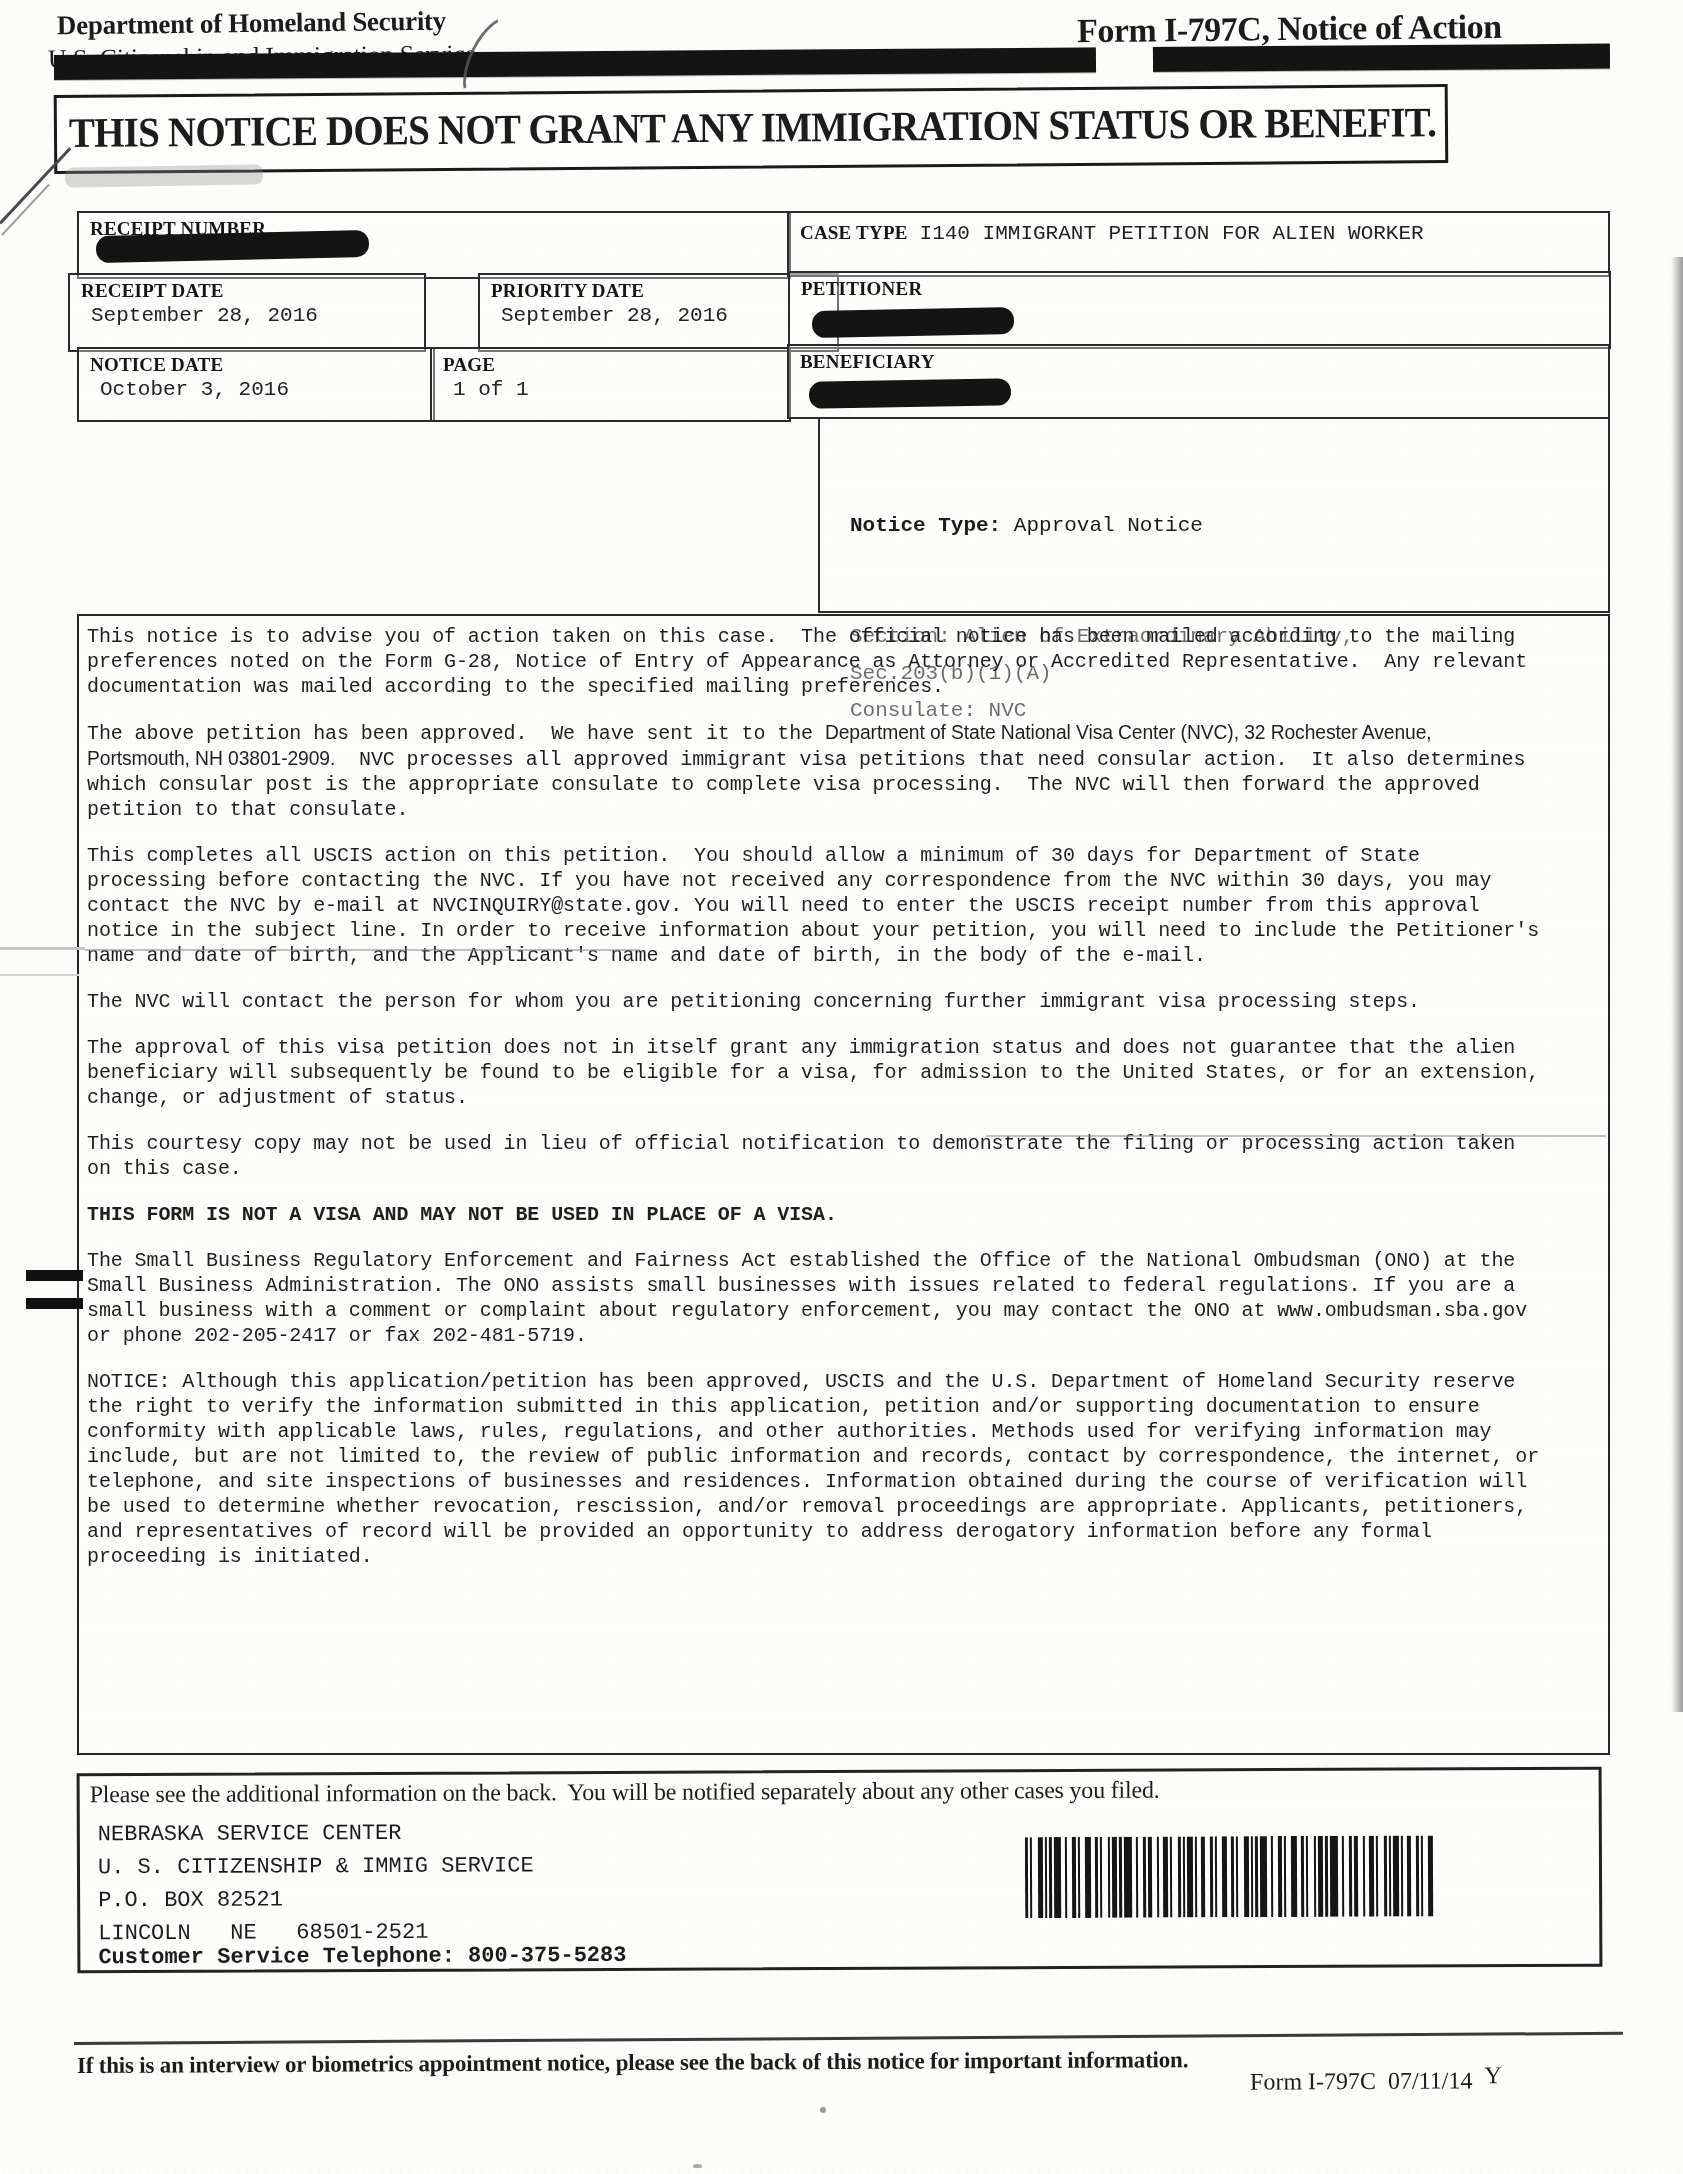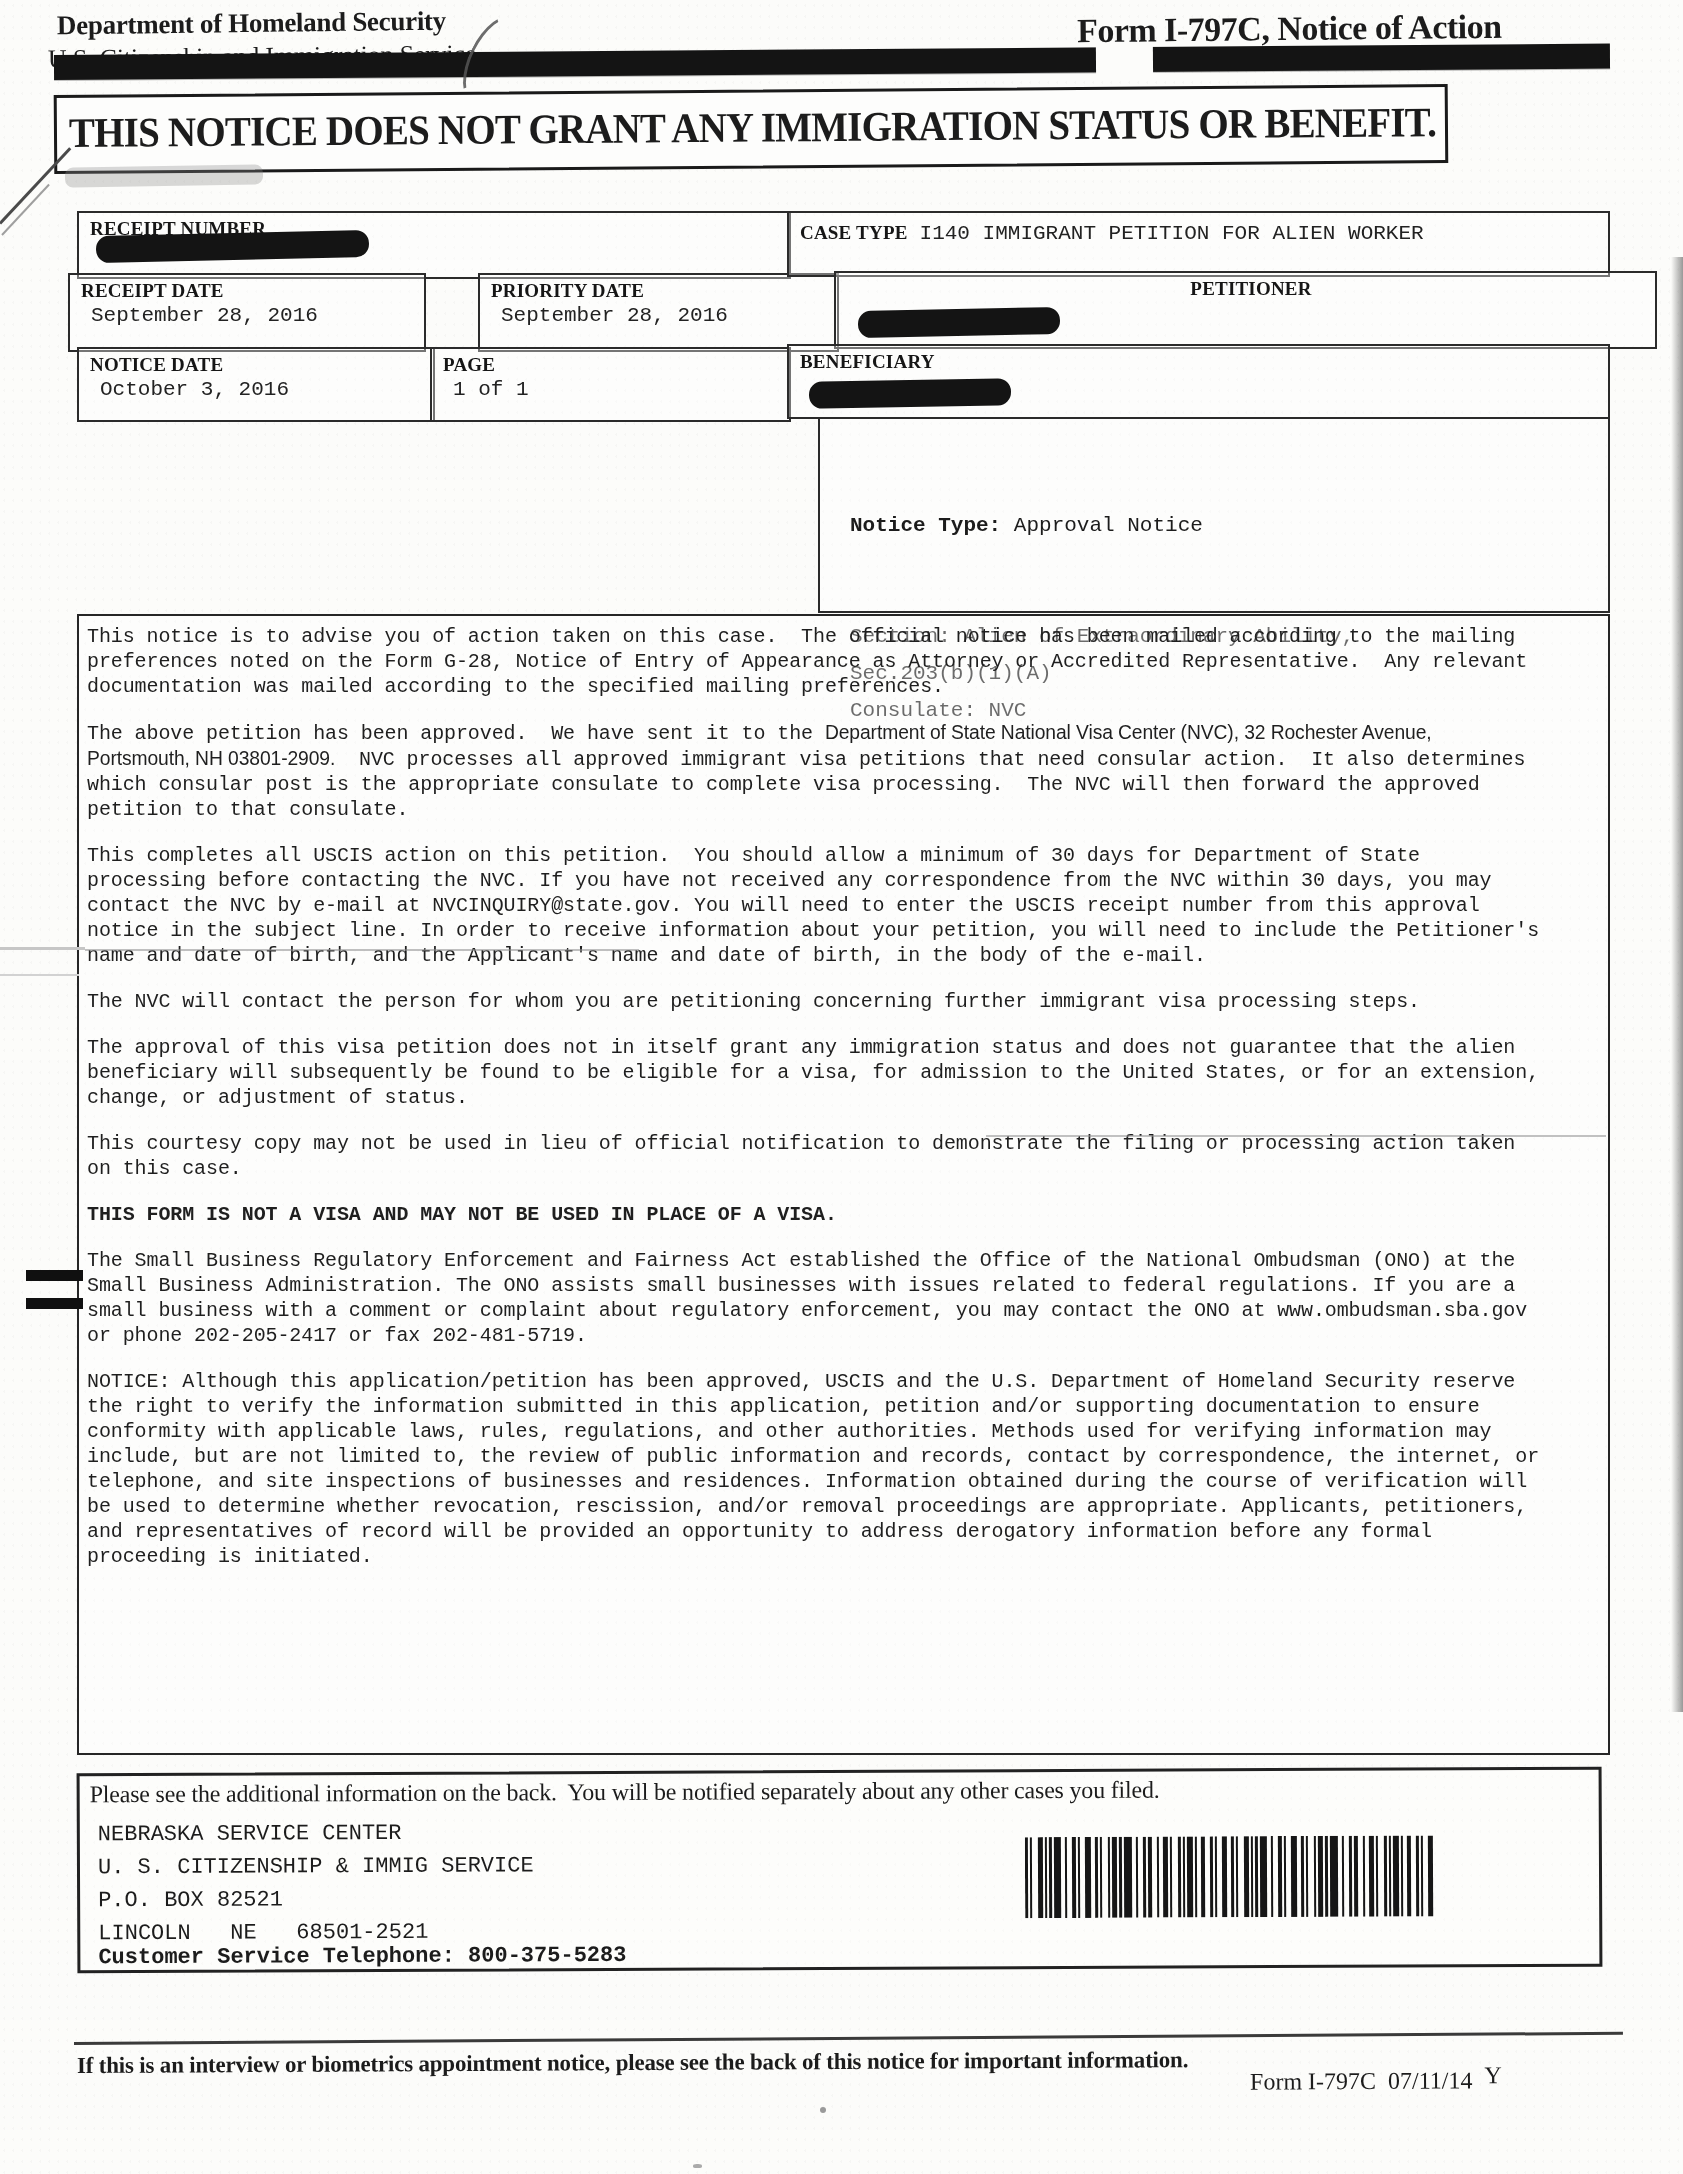--- a/index.html
+++ b/index.html
@@ -106,21 +106,21 @@
     <span class="label">PAGE</span>
     <span class="value">1 of 1</span>
   </div>
 
   <div class="cell" style="left:787px;top:211px;width:819px;height:62px;">
     <div style="padding:5px 10px 0 11px;line-height:29px;">
       <span class="label" style="display:inline;padding:0;">CASE TYPE</span>
       <span class="value" style="display:inline;padding:0 0 0 8px;">I140 IMMIGRANT PETITION FOR ALIEN WORKER</span>
     </div>
   </div>
-  <div class="cell" style="left:834px;top:271px;width:819px;height:74px;text-align:center;">
+  <div class="cell" style="left:788px;top:271px;width:819px;height:74px;">
     <span class="label">PETITIONER</span>
     <div class="redact" style="left:22px;top:36px;width:202px;height:27px;transform:rotate(-1.2deg);"></div>
   </div>
   <div class="cell" style="left:787px;top:344px;width:819px;height:71px;">
     <span class="label">BENEFICIARY</span>
     <div class="redact" style="left:20px;top:34px;width:202px;height:27px;transform:rotate(-1deg);"></div>
   </div>
 
   <div class="cell" style="left:818px;top:417px;width:788px;height:192px;">
     <div class="notice-lines mono">

